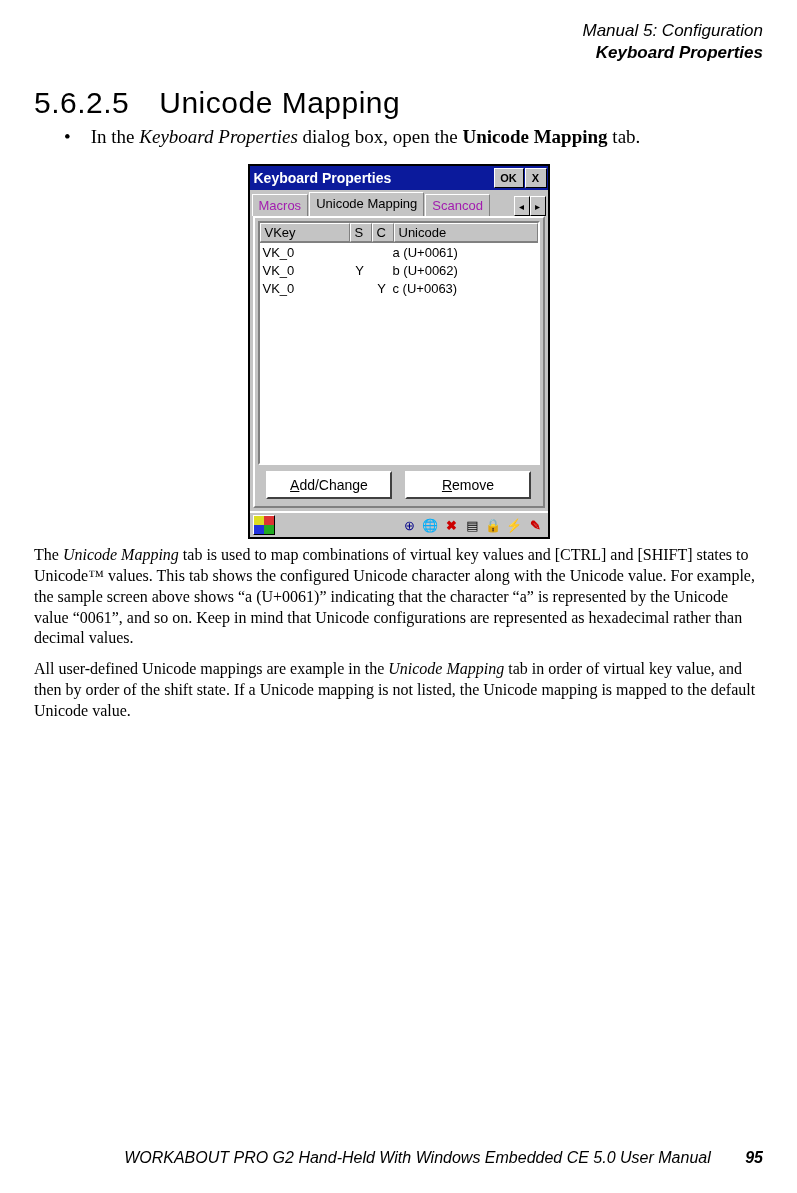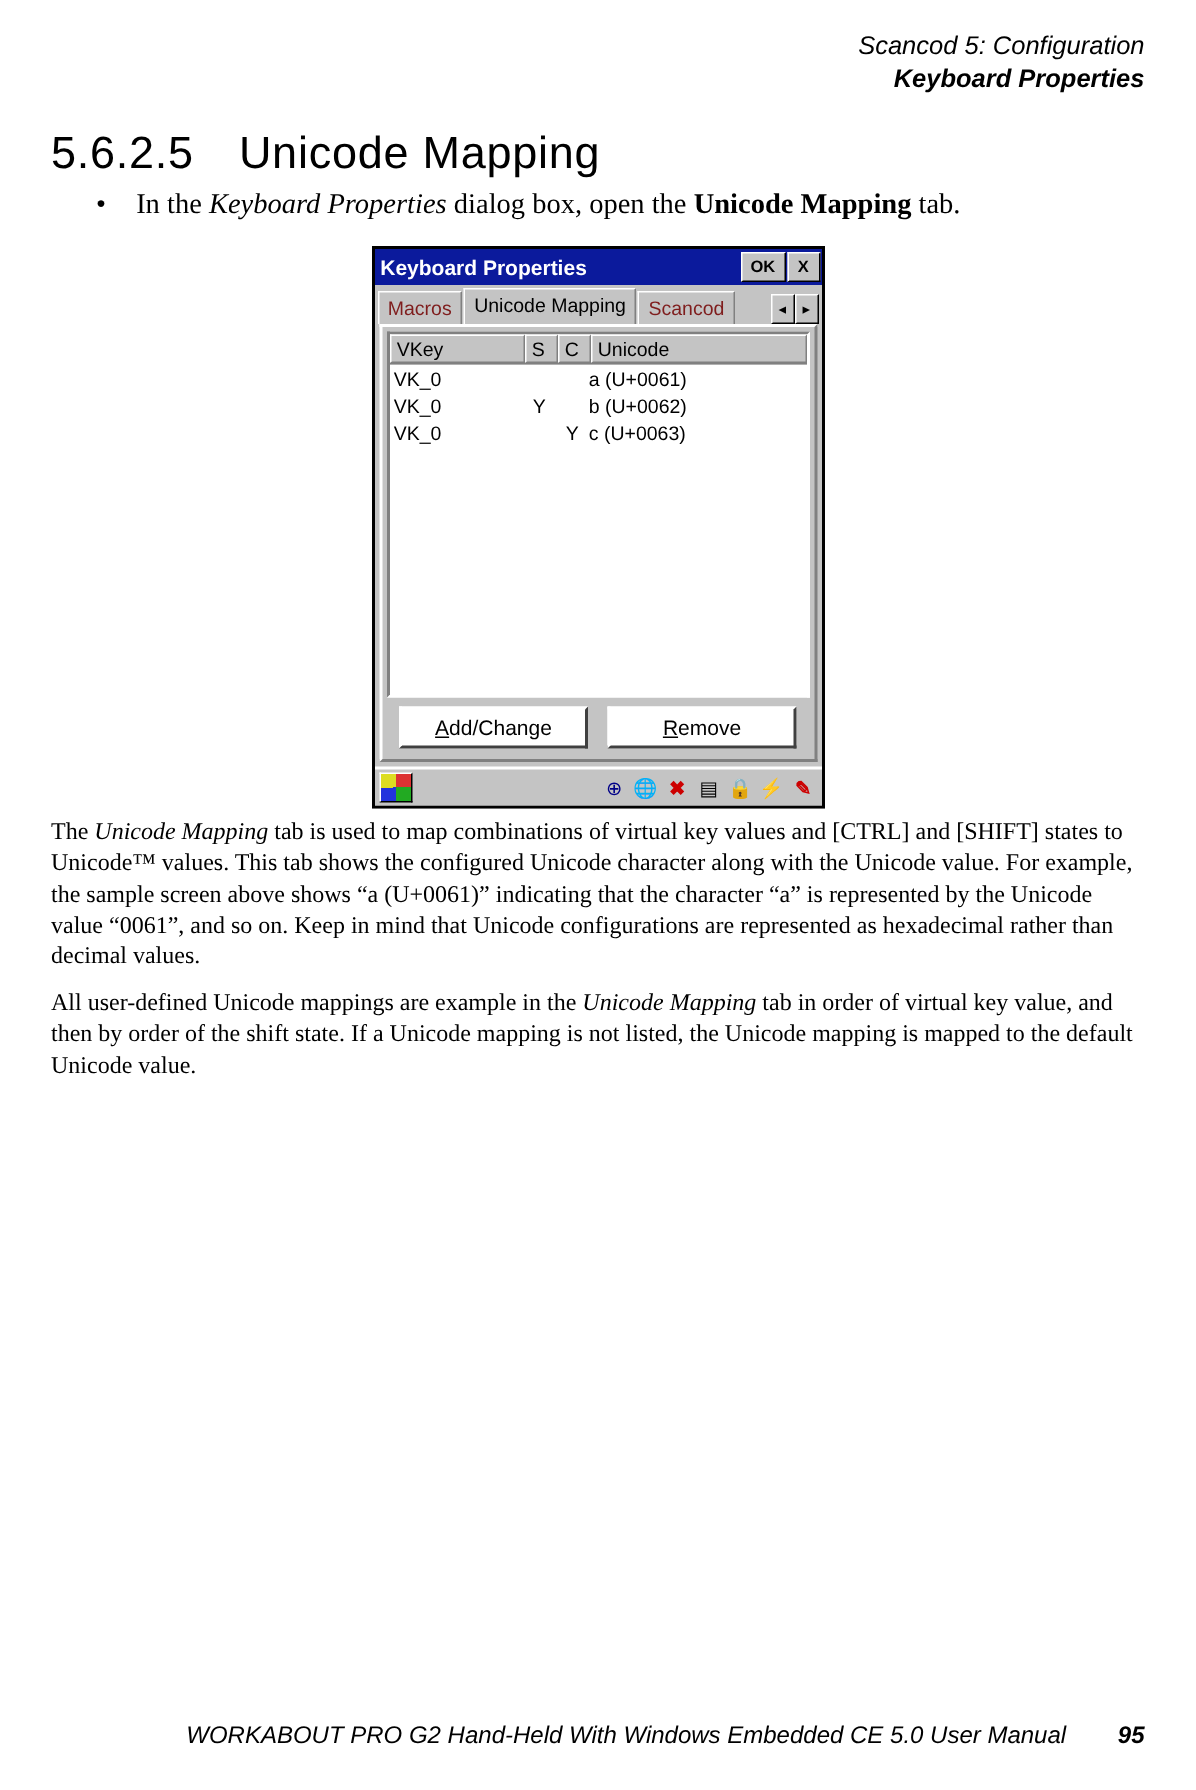--- a/index.html
+++ b/index.html
@@ -88,21 +88,21 @@
       border: 1px solid #808080;
       border-top-color:#fff;
       border-left-color:#fff;
       border-bottom: none;
       background:#c4c4c4;
       padding: 3px 6px;
       font-size:13px;
       margin-right:1px;
     }
     .tab.active { background:#c4c4c4; padding-bottom:5px; position:relative; z-index:2; }
-    .tab.inactive { color:#7f1d1d;margin-top:41px; }
+    .tab.inactive { color:#a21caf;margin-top:41px; }
     .tabs .arrows { margin-left:auto; display:flex; }
     .tabs .arrow {
       width:16px; height:20px;
       border:1px solid #000;
       border-top-color:#fff; border-left-color:#fff;
       background:#c4c4c4;
       display:inline-flex; align-items:center; justify-content:center;
       font-size:10px;
     }
     .tabbody {
@@ -209,21 +209,21 @@
       font-family: Arial, Helvetica, sans-serif;
       font-style: italic;
       font-size: 16px;
     }
     .footer .pno { font-weight:bold; margin-left:30px; font-style: italic; }
   </style>
 </head>
 <body>
 
 <div class="header-lines">
-  <div class="ch">Scancod 5: Configuration</div>
+  <div class="ch">Manual 5: Configuration</div>
   <div class="kp">Keyboard Properties</div>
 </div>
 
 <h2 class="section-heading">
   <span class="num">5.6.2.5</span><span>Unicode Mapping</span>
 </h2>
 
 <p class="bullet-line">
   <span class="bullet">•</span>
   <span>In the </span><em>Keyboard Properties</em><span> dialog box, open the </span><strong>Unicode Mapping</strong><span> tab.</span>

